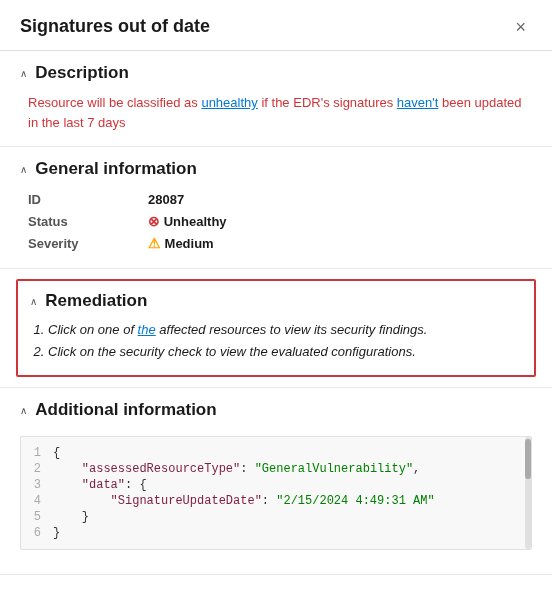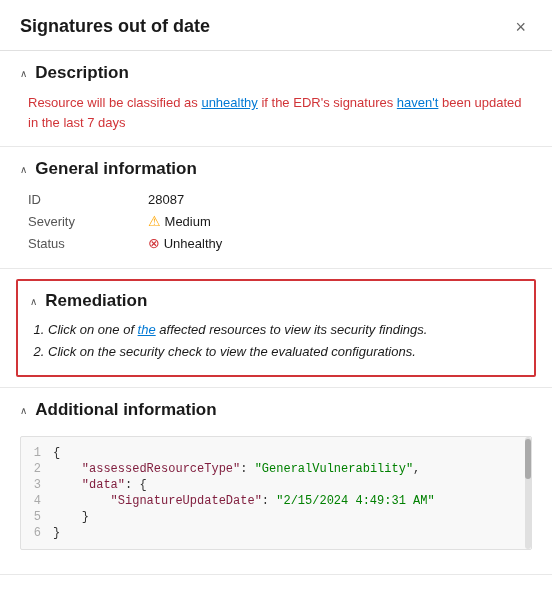--- a/index.html
+++ b/index.html
@@ -73,20 +73,21 @@
       color: #0078d4;
       text-decoration: underline;
     }
     .info-table {
       width: 100%;
       border-collapse: collapse;
     }
     .info-table tr td {
       padding: 3px 0;
       vertical-align: middle;
+      font-weight: bold;
     }
     .info-table tr td:first-child {
       width: 120px;
       color: #555;
       font-size: 13px;
     }
     .info-table tr td:last-child {
       font-size: 13px;
       color: #1a1a1a;
     }
@@ -228,34 +229,34 @@
       <span class="section-header-title">General information</span>
     </div>
     <div class="section-body">
       <table class="info-table">
         <tbody>
           <tr>
             <td>ID</td>
             <td>28087</td>
           </tr>
           <tr>
+            <td>Status</td>
+            <td>
+              <span class="badge-unhealthy">
+                <span class="icon-error">⊗</span>
+                <span>Unhealthy</span>
+              </span>
+            </td>
+          </tr>
+          <tr>
             <td>Severity</td>
             <td>
               <span class="badge-medium">
                 <span class="icon-warning">⚠</span>
                 <span>Medium</span>
-              </span>
-            </td>
-          </tr>
-          <tr>
-            <td>Status</td>
-            <td>
-              <span class="badge-unhealthy">
-                <span class="icon-error">⊗</span>
-                <span>Unhealthy</span>
               </span>
             </td>
           </tr>
         </tbody>
       </table>
     </div>
   </div>
 
   <div class="remediation-wrapper">
     <div class="remediation-section">

